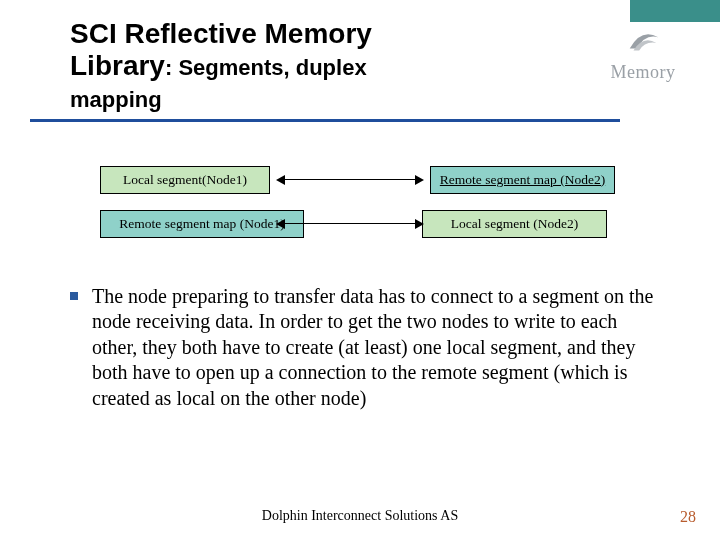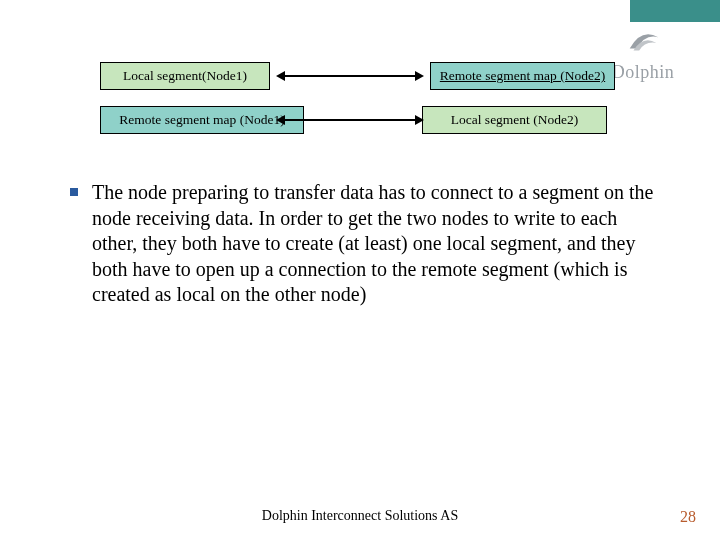--- a/index.html
+++ b/index.html
@@ -144,25 +144,33 @@
 
 <div class="corner-block"></div>
 
 <div class="logo">
   <div class="logo-swoosh">
     <svg viewBox="0 0 40 40">
       <path d="M6 28 Q18 6 36 16 Q22 12 14 28 Z" fill="#9aa0a6"></path>
       <path d="M10 30 Q20 14 34 22 Q22 20 16 30 Z" fill="#c0c4c8"></path>
     </svg>
   </div>
-  <div class="logo-text">Dolphin</div>
+  <div class="logo-text">Memory</div>
 </div>
 
 <div class="slide">
 
+  <div class="title-area">
+    <div class="slide-title">
+      <span>SCI Reflective Memory</span><br>
+      <span>Library</span><span class="subpart">: Segments, duplex</span><br>
+      <span class="subpart">mapping</span>
+    </div>
+    <hr class="title-rule">
+  </div>
 
   <div class="diagram">
     <div class="seg-box green box-a">Local segment(Node1)</div>
     <div class="seg-box teal  box-b">Remote segment map (Node1)</div>
     <div class="seg-box teal  box-c">Remote segment map (Node2)</div>
     <div class="seg-box green box-d">Local segment (Node2)</div>
 
     <div class="arrow h arrow1">
       <span class="head-l"></span>
       <span class="head-r"></span>

